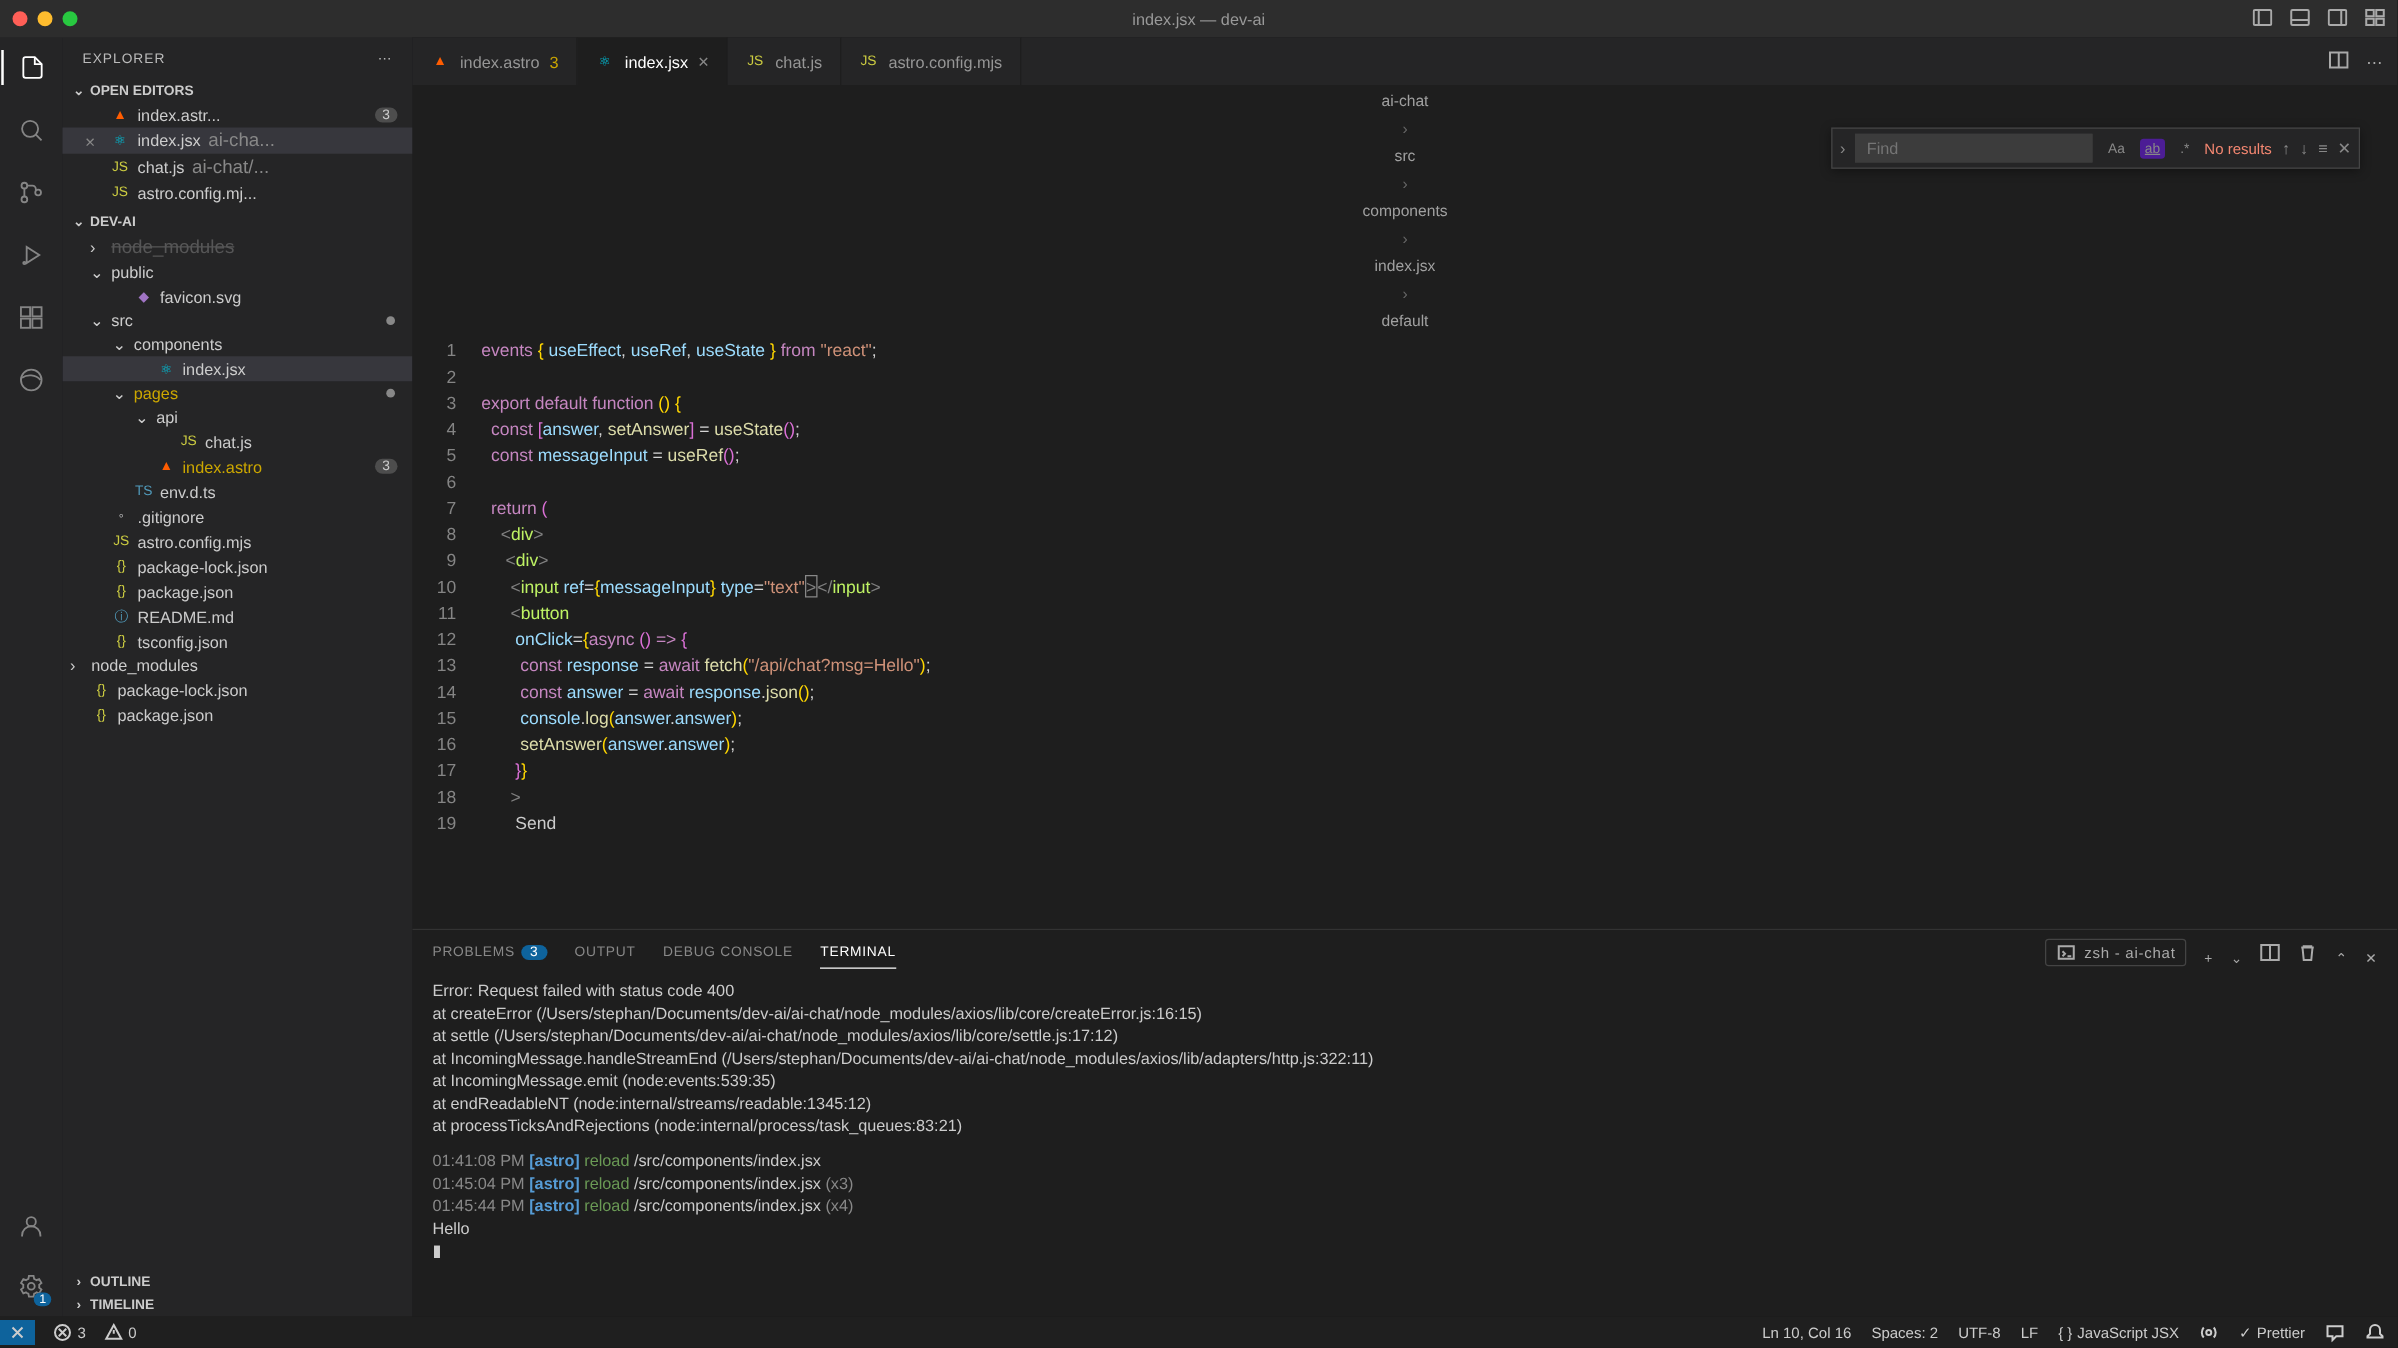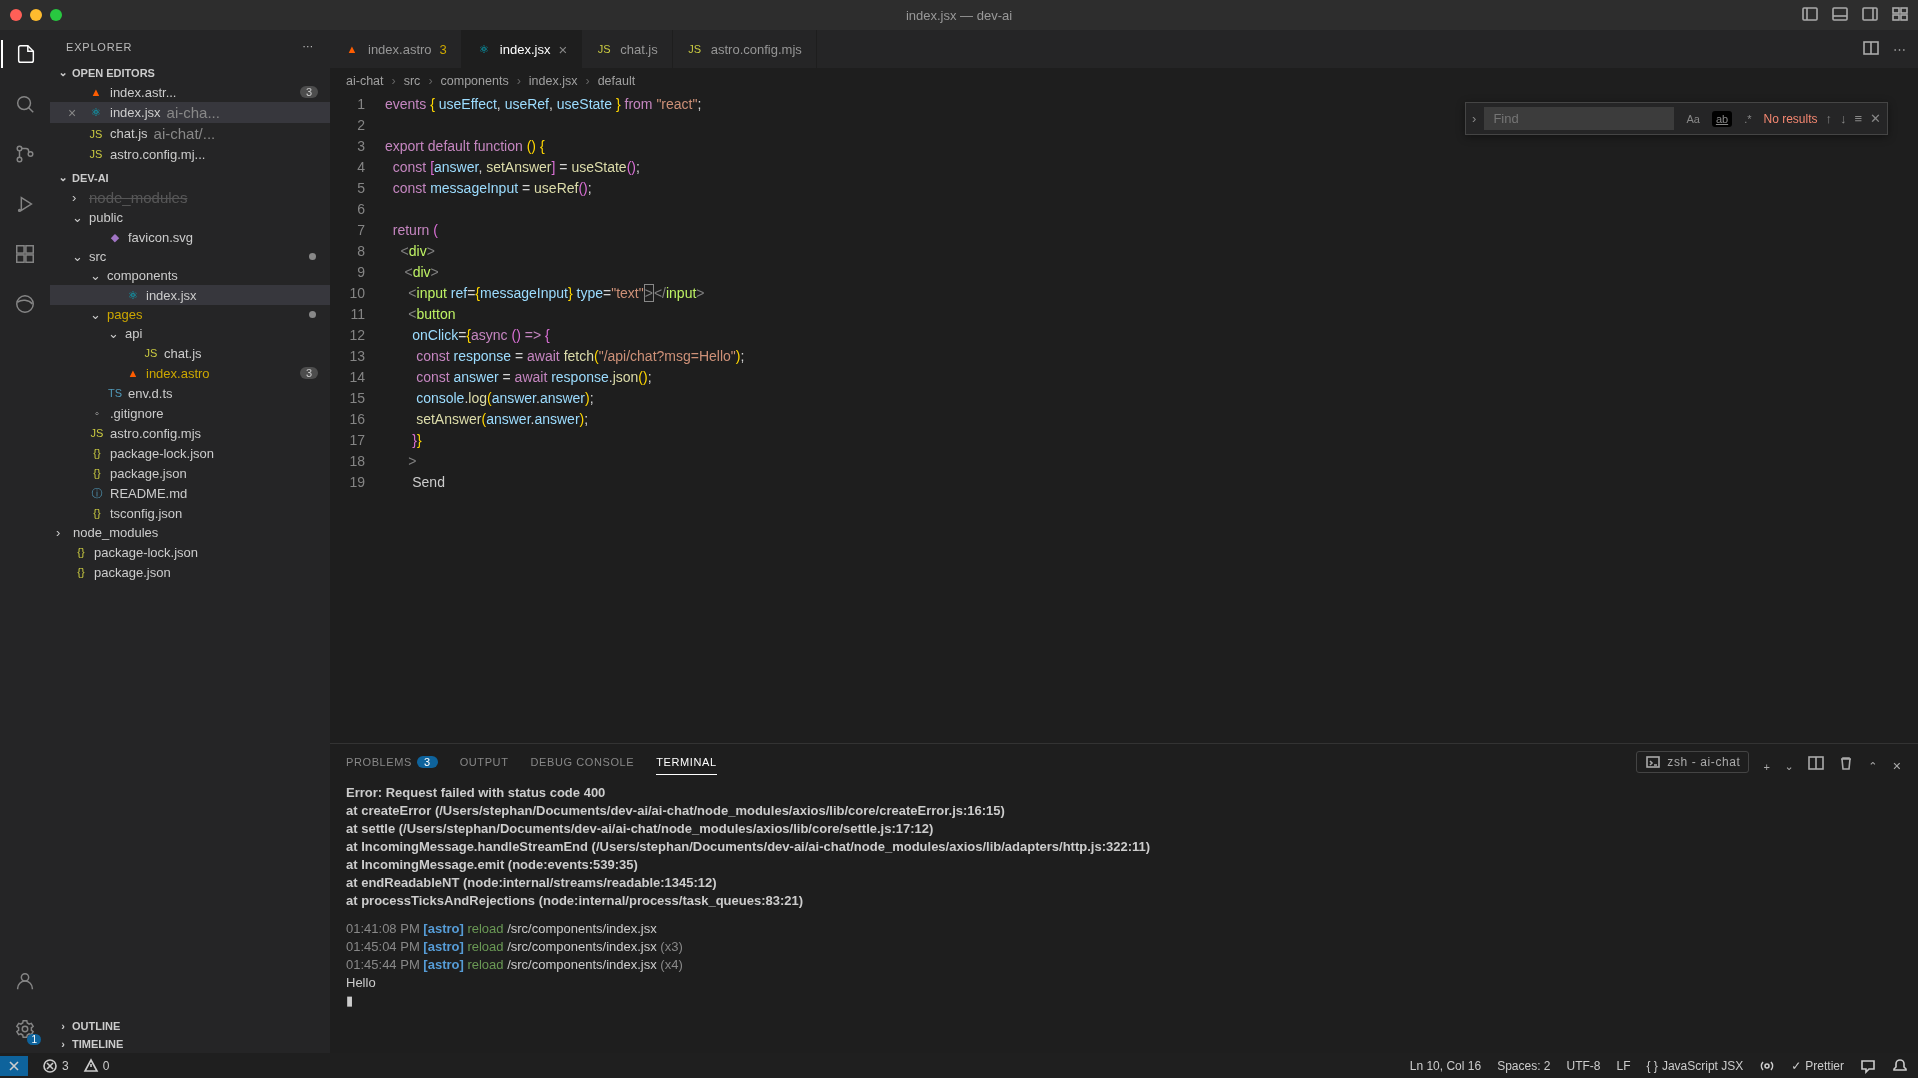--- a/index.html
+++ b/index.html
@@ -34,43 +34,43 @@
 .ind1{padding-left:22px;} .ind2{padding-left:40px;} .ind3{padding-left:58px;} .ind4{padding-left:76px;}
 .folder-chev{width:12px; color:#ccc;}
 .dot{width:7px;height:7px;border-radius:50%;background:#888;margin-left:auto;margin-right:8px;}
 .warn{color:#cca700;}
 .editor { flex:1; display:flex; flex-direction:column; background:#1e1e1e; }
 .tabs { display:flex; background:#252526; height:38px; align-items:stretch;}
 .tab { display:flex; align-items:center; gap:8px; padding:0 14px; font-size:13px; color:#969696; cursor:pointer; border-right:1px solid #1e1e1e;}
 .tab.active { background:#1e1e1e; color:#fff; }
 .tab .clx { color:#888; font-size:15px;}
 .tabright { margin-left:auto; display:flex; align-items:center; gap:14px; padding:0 12px; color:#aaa;}
-.breadcrumb { display:flex; align-items:center; gap:8px; padding:6px 16px; font-size:12.5px; color:#a0a0a0;}
+.breadcrumb { display:flex; align-items:center; gap:8px; padding:6px 16px; font-size:12.5px; color:#a0a0a0;flex-direction:column;}
 .bc-sep{color:#666;}
 .findbar { position:absolute; right:30px; top:72px; background:#252526; border:1px solid #454545; display:flex; align-items:center; padding:4px 6px; gap:8px; box-shadow:0 2px 8px rgba(0,0,0,0.4); z-index:10;}
 .findbar input { background:#3c3c3c; border:1px solid #3c3c3c; color:#ccc; padding:3px 8px; width:190px; font-size:13px;}
 .findopt { color:#888; font-size:11px; padding:2px 4px; cursor:pointer;}
-.findopt.on { background:#000000; border-radius:3px;text-align:right;}
+.findopt.on { background:#4c1d95; border-radius:3px;text-align:right;}
 .findres { color:#f48771; font-size:12px;}
 .findnav{color:#888;cursor:pointer;}
 .code { flex:1; overflow:auto; font-family: Menlo,Monaco,monospace; font-size:14px; line-height:21px; position:relative;}
 .codeline { display:flex; white-space:pre;}
 .ln { width:55px; text-align:right; padding-right:20px; color:#858585; user-select:none;}
 .lc { flex:1; }
 .k{color:#c586c0;} .f{color:#dcdcaa;} .v{color:#9cdcfe;} .s{color:#ce9178;} .op{color:#d4d4d4;} .br{color:#ffd700;} .br2{color:#da70d6;} .tag{color:#bef264;} .attr{color:#9cdcfe;} .pn{color:#808080;}
 .cursor-box{border:1px solid #888;}
 .panel { height: 310px; background:#1e1e1e; border-top:1px solid #333; display:flex; flex-direction:column;}
 .paneltabs { display:flex; align-items:center; padding:0 16px; height:36px; gap:22px; font-size:11px; letter-spacing:0.6px;}
 .ptab { color:#888; cursor:pointer; padding:6px 0;}
 .ptab.active { color:#fff; border-bottom:1px solid #fff;}
 .ptab .pbadge{background:#0e639c;color:#fff;border-radius:10px;padding:0 7px;margin-left:5px;font-size:11px;}
 .panelright { margin-left:auto; display:flex; align-items:flex-end; gap:14px; color:#aaa;}
 .termselect{display:flex;align-items:center;gap:6px;border:1px solid #444;padding:2px 8px;border-radius:3px;font-size:12px;}
 .term { flex:1; overflow:auto; padding:4px 16px; font-family:Menlo,Monaco,monospace; font-size:13px; line-height:18px; color:#ccc;}
-.term .err{color:#ccc;font-weight:bold;} .term .ts{color:#888;} .term .astro{color:#569cd6;font-weight:bold;} .term .green{color:#6a9955;} .term .cnt{color:#888;}
+.term .err{color:#ccc;} .term .ts{color:#888;} .term .astro{color:#569cd6;font-weight:bold;} .term .green{color:#6a9955;} .term .cnt{color:#888;}
 .statusbar { height:25px; background:#1f1f1f; display:flex; align-items:center; padding:0 10px; font-size:12px; color:#ccc; gap:14px;}
 .sb-left{display:flex;align-items:center;gap:14px;}
 .sb-right{margin-left:auto;display:flex;align-items:center;gap:16px;}
 .sb-it{display:flex;align-items:center;gap:4px;cursor:pointer;}
 .remote{background:#0e639c;padding:2px 6px;margin-left:-10px;}
 svg{width:22px;height:22px;fill:none;stroke:currentColor;stroke-width:1.6;}
 .sicon{width:16px;height:16px;}
 </style>
 </head>
 <body>

